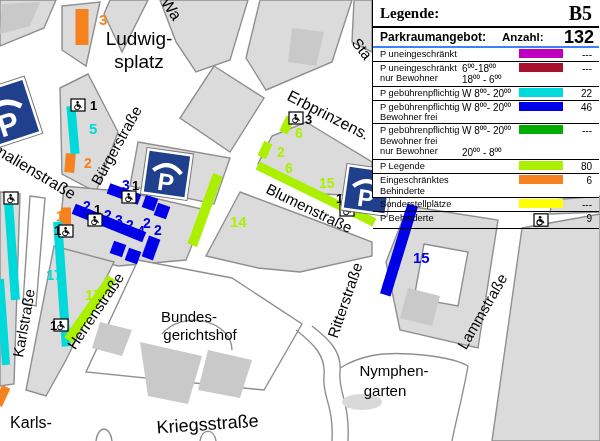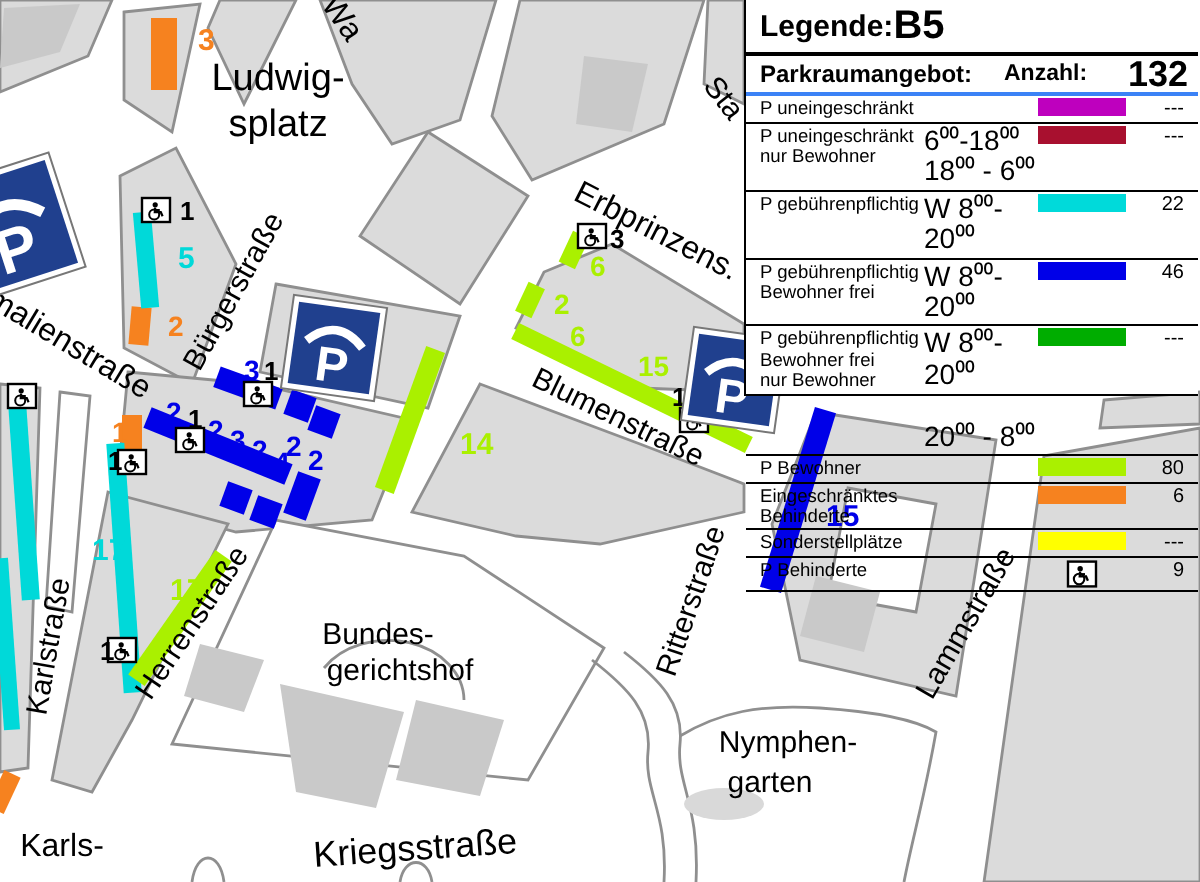--- a/index.html
+++ b/index.html
@@ -9,32 +9,32 @@
   .block{fill:#dbdbdb;stroke:#8f8f8f;stroke-width:1.4;}
   .block-dark{fill:#c9c9c9;stroke:none;}
   .block-white{fill:#ffffff;stroke:#8f8f8f;stroke-width:1.4;}
   .ground{fill:#ffffff;stroke:#8f8f8f;stroke-width:1.4;}
   .path-line{fill:none;stroke:#8f8f8f;stroke-width:1.4;}
   .street-label{fill:#000;}
   .bar-label{font-weight:bold;}
   
   #legend{position:absolute;left:372px;top:0;width:227px;height:198px;background:#fff;
           border-left:1.5px solid #000;border-bottom:1.5px solid #000;box-sizing:border-box;}
-  #legend-header{display:flex;justify-content:flex-start;align-items:center;
-                 padding:2px 7px 1px 7px;height:23px;border-bottom:2px solid #000;}
+  #legend-header{display:flex;justify-content:space-between;align-items:center;
+                 padding:2px 7px 1px 7px;height:23px;border-bottom:2px solid #000;font-family:Liberation Serif, serif;}
   #legend-title{font-size:15px;font-weight:bold;}
   #legend-code{font-size:20px;font-weight:bold;}
   #legend-subheader{display:flex;align-items:center;height:16px;padding:1px 7px 1px 7px;
                     border-bottom:2px solid #3b82f6;}
   #legend-subheader .offer{flex:1;font-size:12px;font-weight:bold;}
   #legend-subheader .anzahl{width:62px;font-size:11.5px;font-weight:bold;}
   #legend-subheader .total{width:28px;font-size:18px;font-weight:bold;text-align:right;}
   .lrow{display:flex;align-items:flex-start;border-bottom:1px solid #000;padding:1px 7px 1px 7px;}
   .lrow .lbl{flex:1;font-size:9.3px;line-height:1.1;white-space:pre-line;}
-  .lrow .times{width:56px;font-size:14px;line-height:1.1;white-space:pre-line;}
+  .lrow .times{width:56px;font-size:10px;line-height:1.1;white-space:pre-line;}
   .lrow .sw-wrap{width:46px;display:flex;justify-content:center;align-items:center;margin-right:4px;}
   .lrow .sw{width:44px;height:9px;display:block;}
   .lrow .cnt{width:24px;font-size:10px;text-align:right;}
 </style>
 </head>
 <body>
 
 <div id="stage">
 
   <svg id="map-svg" width="600" height="441" viewBox="0 0 600 441">
@@ -296,21 +296,21 @@
 nur Bewohner</div>
           <div class="times">W 8⁰⁰- 20⁰⁰
 
 20⁰⁰ - 8⁰⁰</div>
           <div class="sw-wrap">
             <span class="sw" style="background: rgb(0, 173, 0);"></span>
           </div>
           <div class="cnt">---</div>
         </div>
         <div class="lrow">
-          <div class="lbl">P Bewohner</div>
+          <div class="lbl">P Legende</div>
           <div class="times"></div>
           <div class="sw-wrap">
             <span class="sw" style="background: rgb(170, 240, 0);"></span>
           </div>
           <div class="cnt">80</div>
         </div>
         <div class="lrow">
           <div class="lbl">Eingeschränktes Behinderte</div>
           <div class="times"></div>
           <div class="sw-wrap">

